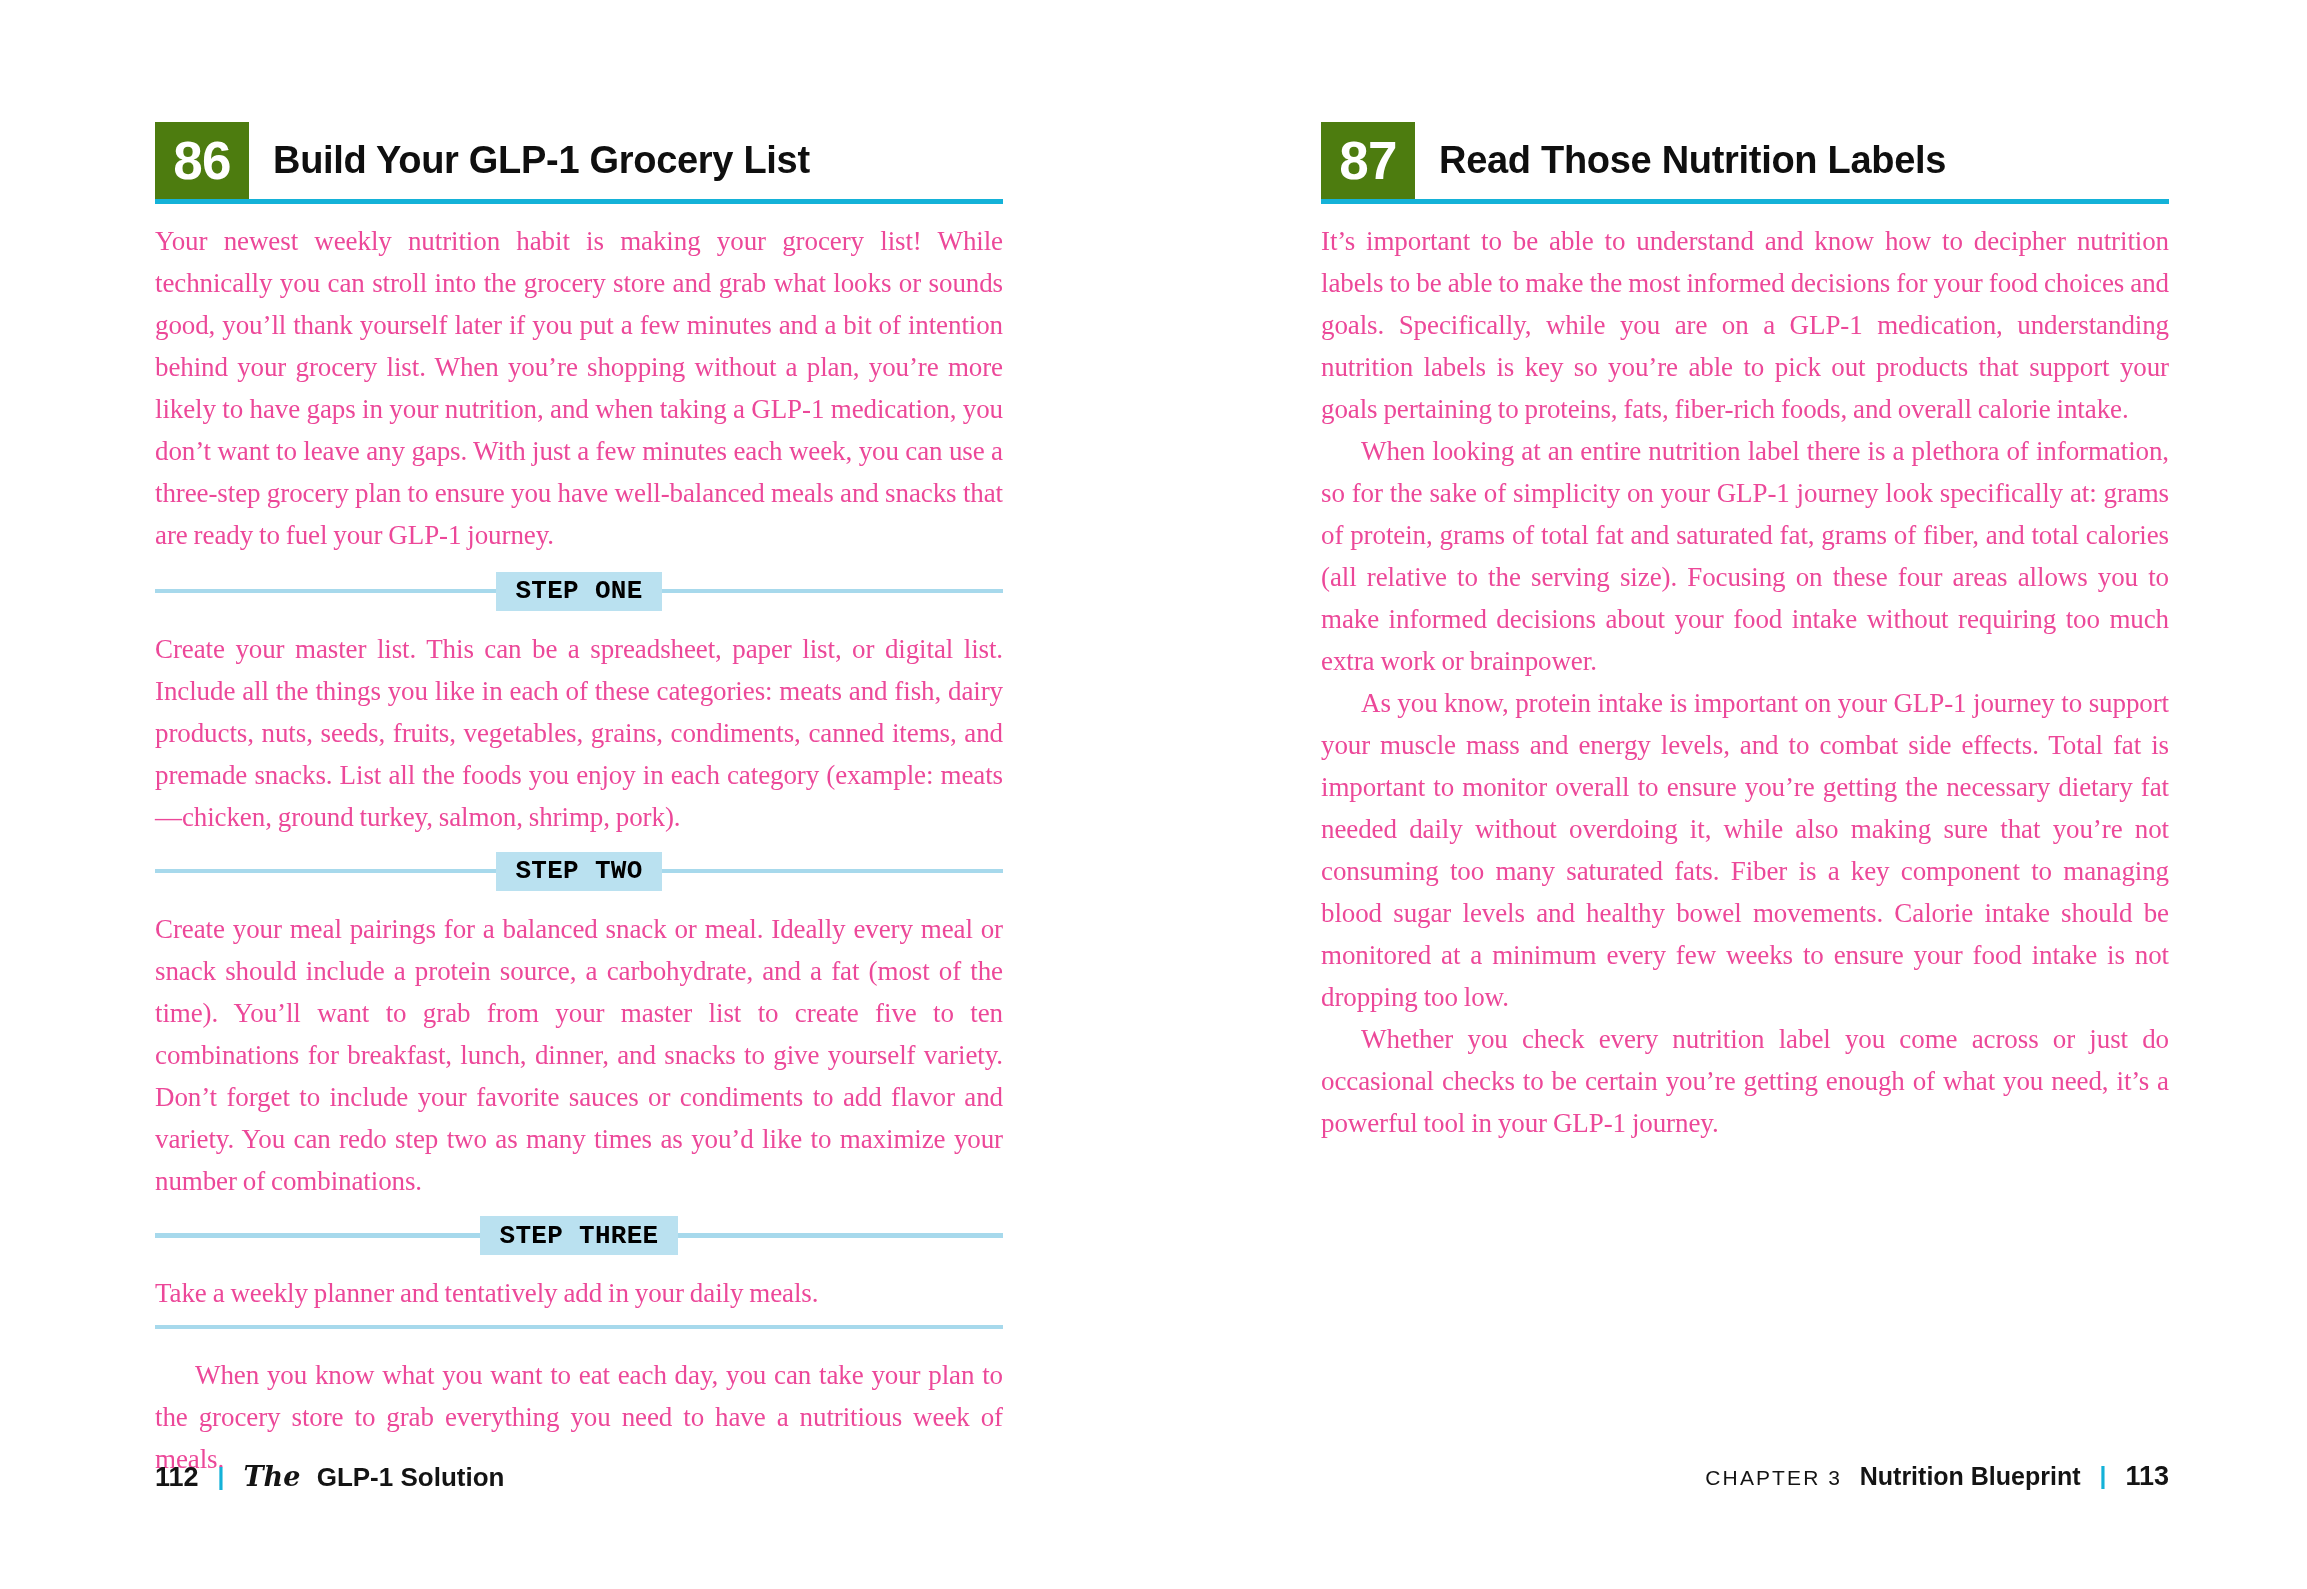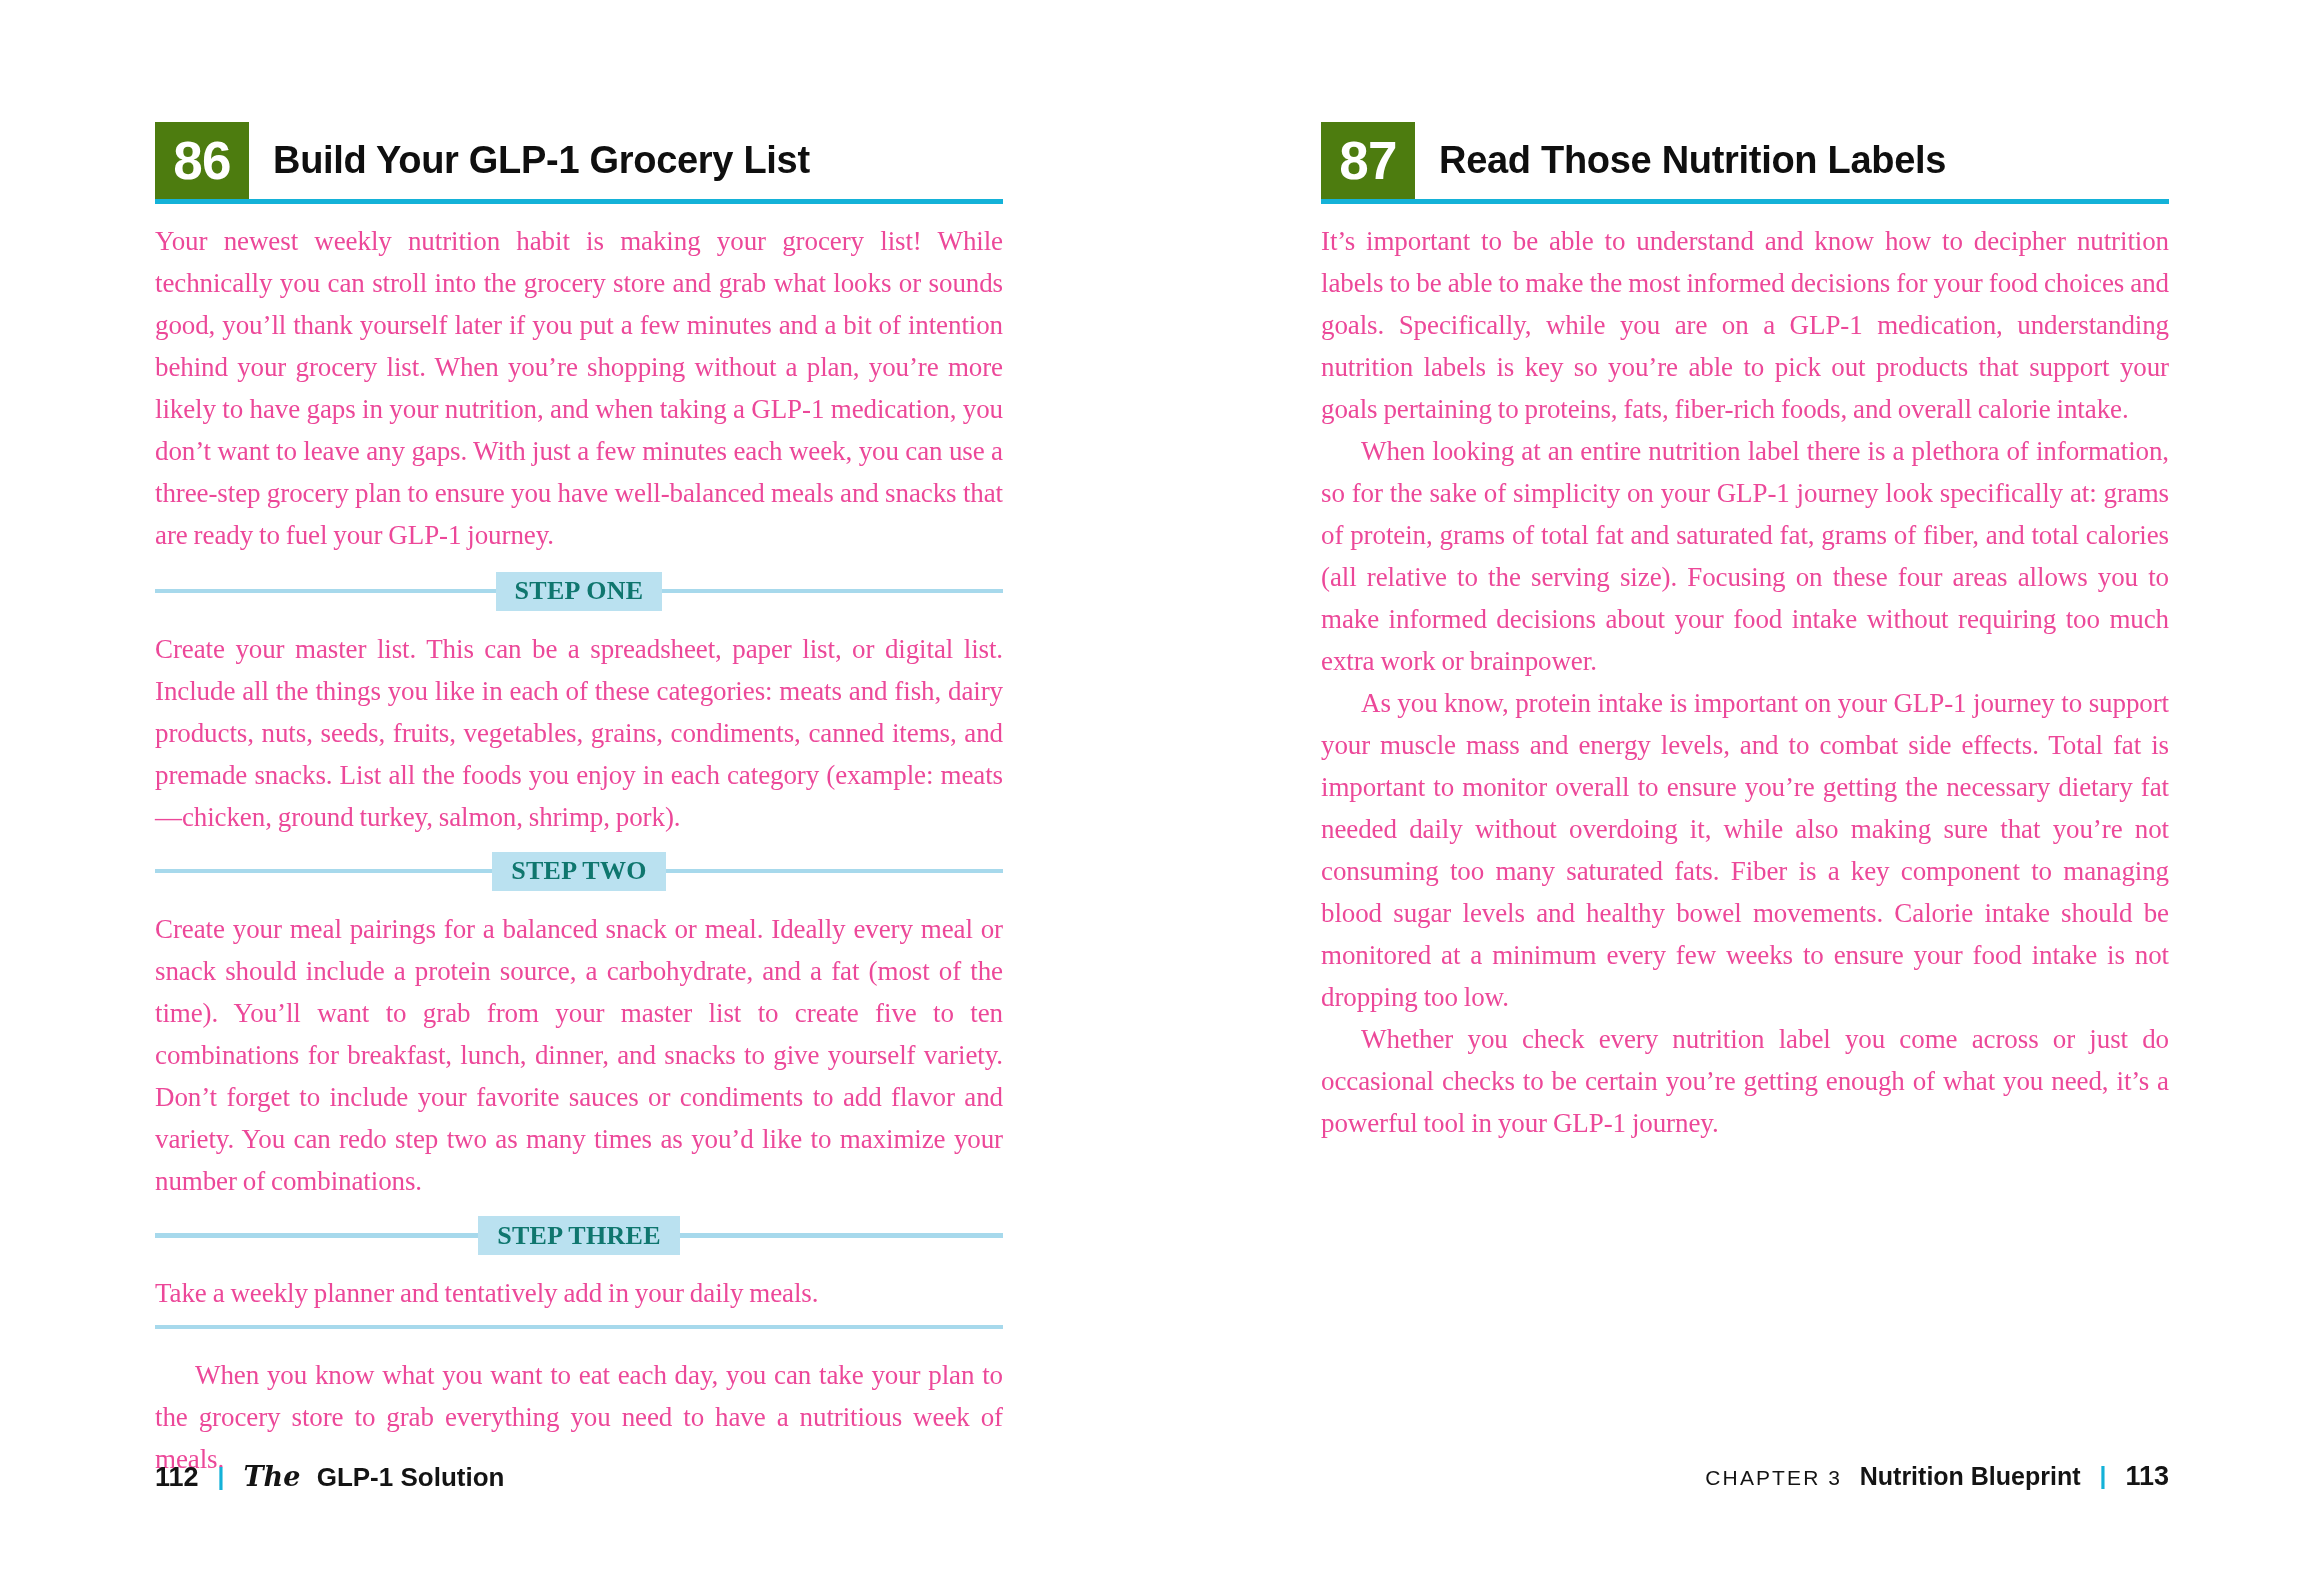--- a/index.html
+++ b/index.html
@@ -103,25 +103,25 @@
     right: 0;
     top: 50%;
     margin-top: -2.1px;
     height: 4.1px;
     background: #a7d9ec;
   }
   .step-label {
     position: relative;
     background: #bae1f0;
     padding: 6.8px 19px;
-    font-family: Liberation Serif, serif;
+    font-family: Liberation Mono, monospace;
     font-weight: 700;
     font-size: 26px;
     line-height: 1;
-    color: #0f766e;
+    color: #000000;
     letter-spacing: 0.3px;
   }
   .closing-rule {
     height: 4.1px;
     background: #a7d9ec;
     margin-top: 11px;
     margin-bottom: 24.6px;
   }
 
   

